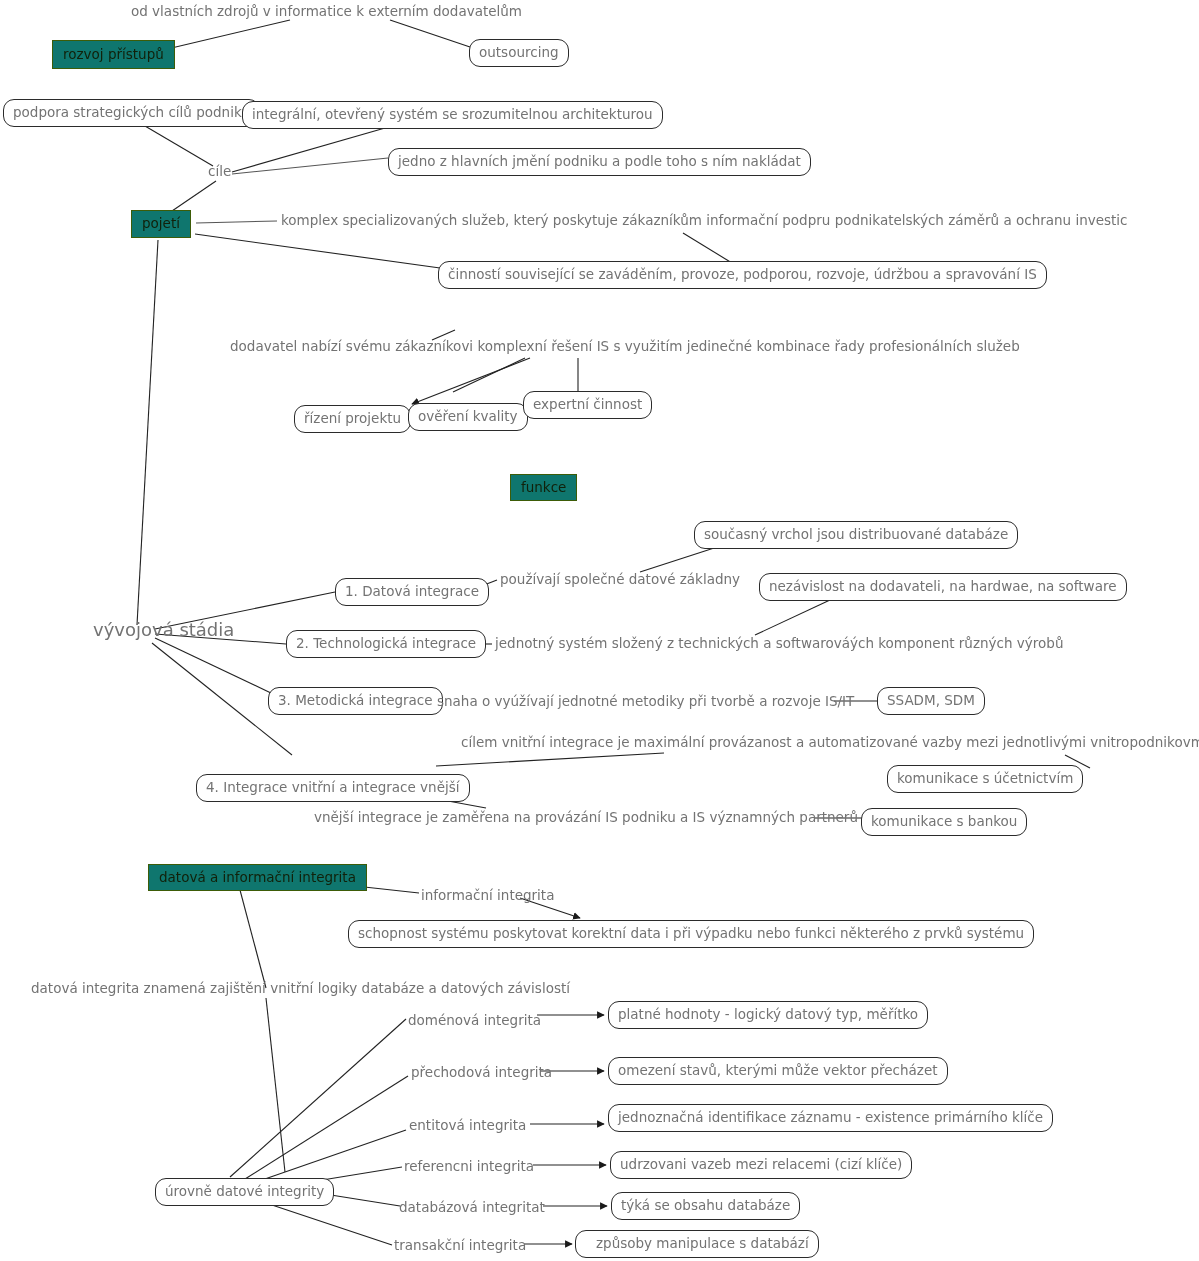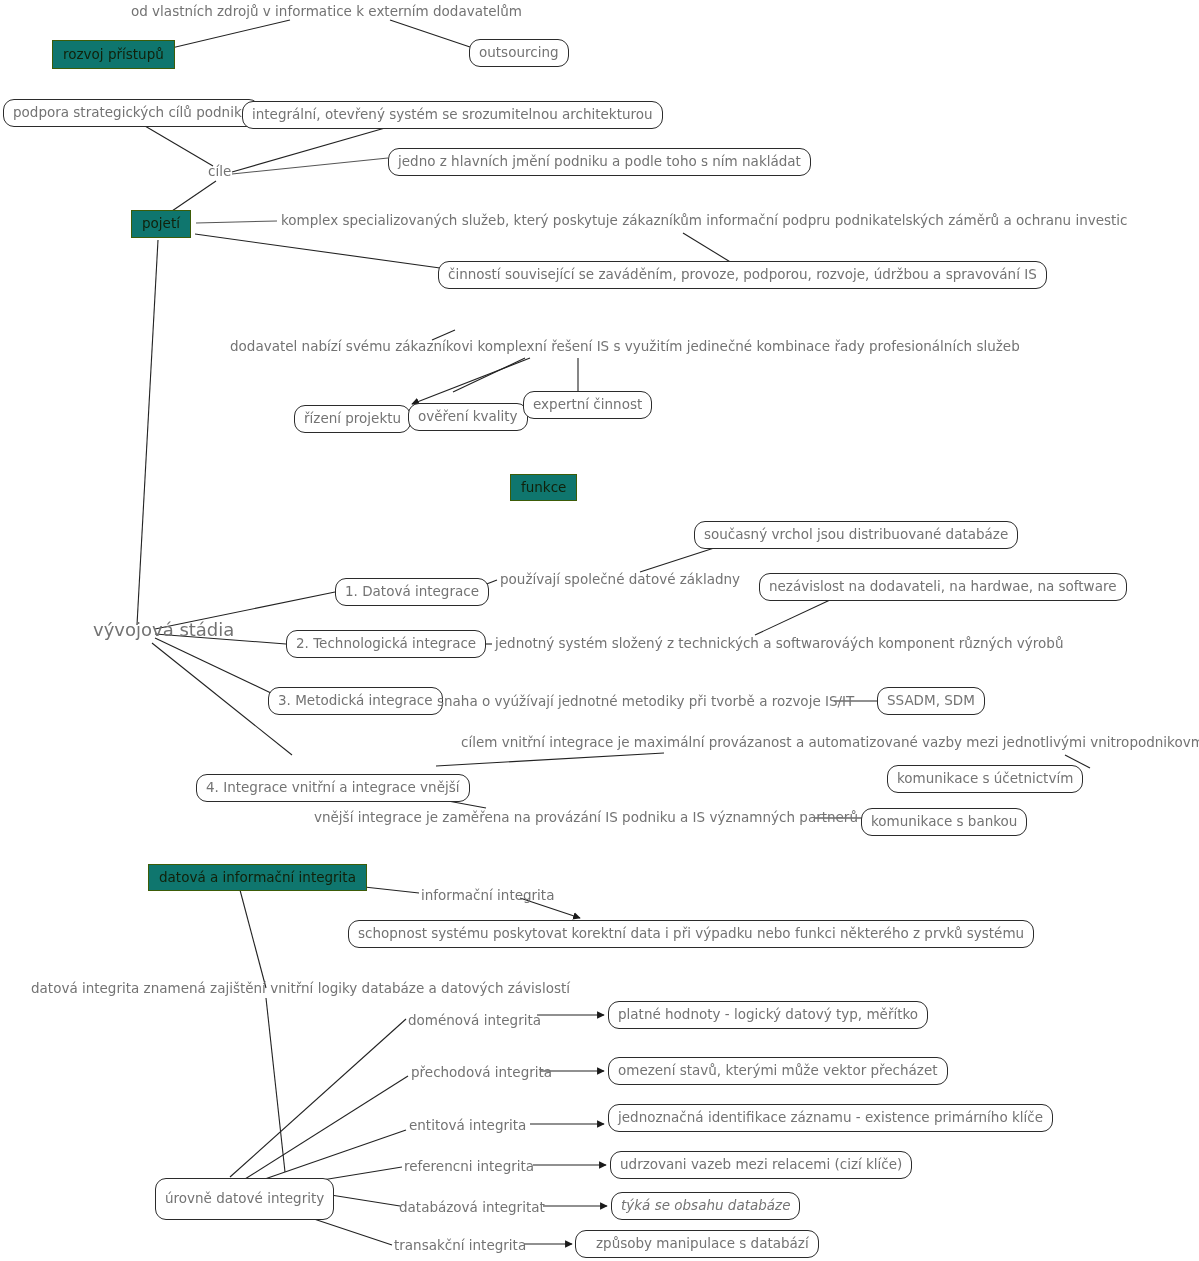--- a/index.html
+++ b/index.html
@@ -198,23 +198,23 @@
   <div class="node box" style="left:608px; top:1057px; height:28px; font-size:13.5px;">omezení stavů, kterými může vektor přecházet</div>
 
   <div class="node plain" style="left:409px; top:1116px; height:19px; font-size:13.5px;">entitová integrita</div>
 
   <div class="node box" style="left:608px; top:1104px; height:28px; font-size:13.5px;">jednoznačná identifikace záznamu - existence primárního klíče</div>
 
   <div class="node plain" style="left:404px; top:1157px; height:19px; font-size:13.5px;">referencni integrita</div>
 
   <div class="node box" style="left:610px; top:1151px; height:28px; font-size:13.5px;">udrzovani vazeb mezi relacemi (cizí klíče)</div>
 
-  <div class="node box" style="left:155px; top:1178px; height:42px; font-size:13.5px;">úrovně datové integrity</div>
+  <div class="node box" style="left:155px; top:1178px; height:28px; font-size:13.5px;">úrovně datové integrity</div>
 
   <div class="node plain" style="left:399px; top:1198px; height:19px; font-size:13.5px;">databázová integritat</div>
 
-  <div class="node box" style="left:611px; top:1192px; height:28px; font-size:13.5px;font-style:italic;">týká se obsahu databáze</div>
+  <div class="node box" style="left:611px; top:1192px; height:28px; font-size:13.5px;">týká se obsahu databáze</div>
 
   <div class="node plain" style="left:394px; top:1236px; height:19px; font-size:13.5px;text-align:right;">transakční integrita</div>
 
   <div class="node box" style="left:575px; top:1230px; height:28px; font-size:13.5px;padding-left:20px;">způsoby manipulace s databází</div>
 
 </div>
 
 </body></html>

